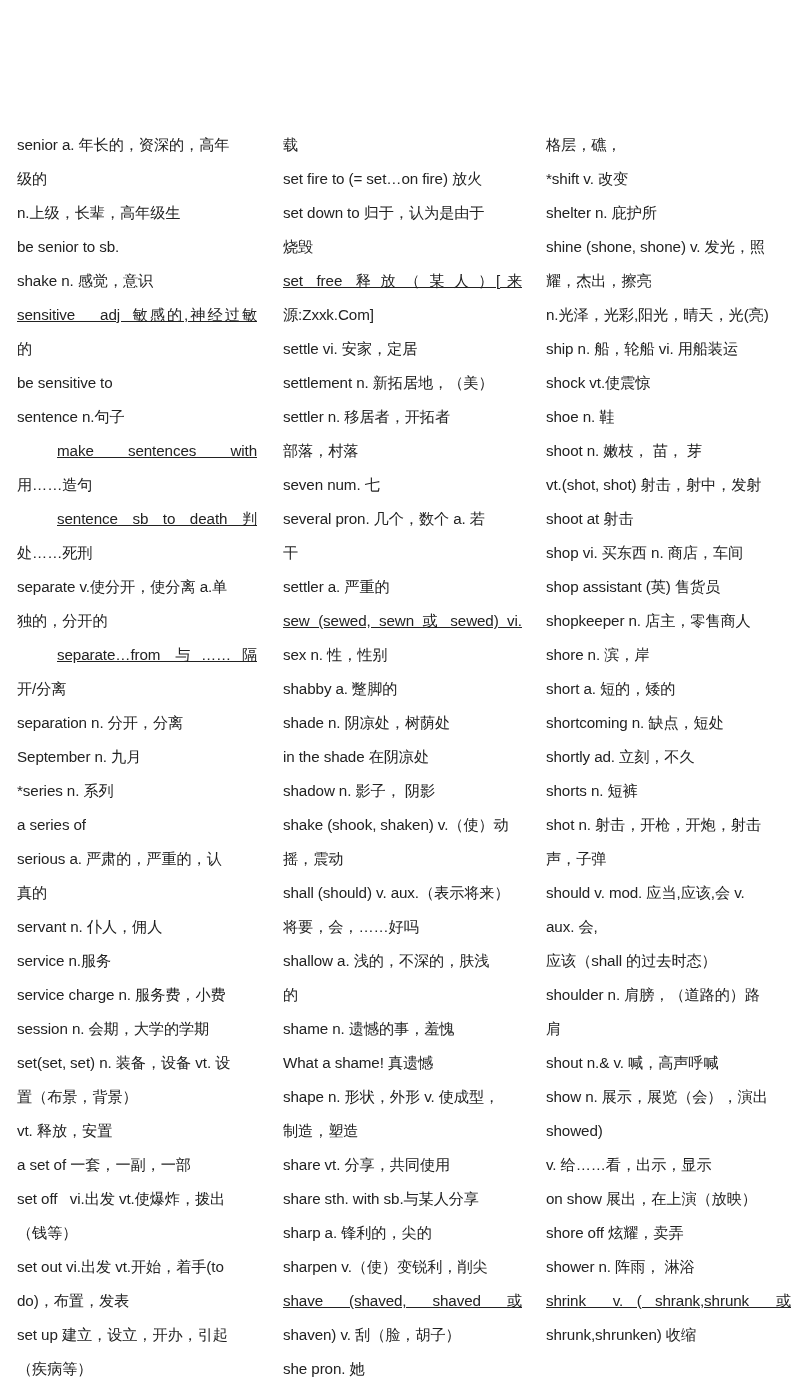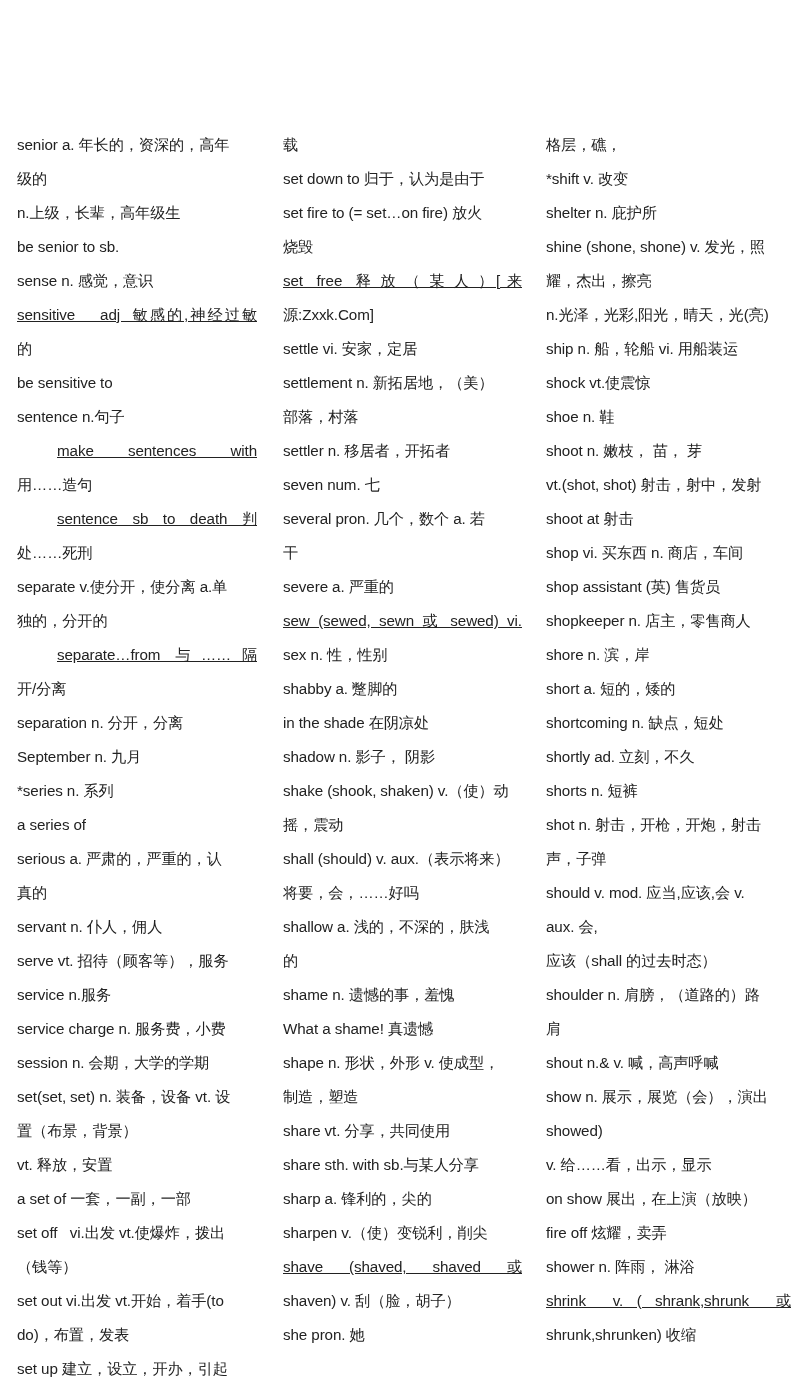--- a/index.html
+++ b/index.html
@@ -61,73 +61,73 @@
 </head>
 <body>
 
 <div id="page">
   <div id="columns">
     <div class="column col-1">
         <div class="entry">senior a. 年长的，资深的，高年</div>
         <div class="entry">级的</div>
         <div class="entry">n.上级，长辈，高年级生</div>
         <div class="entry">be senior to sb.</div>
-        <div class="entry">sense n. 感觉，意识</div>
+        <div class="entry">shake n. 感觉，意识</div>
         <div class="entry just">sensitive    adj  敏感的,神经过敏</div>
         <div class="entry">的</div>
         <div class="entry">be sensitive to</div>
         <div class="entry">sentence n.句子</div>
         <div class="entry just indent">make    sentences    with</div>
         <div class="entry">用……造句</div>
         <div class="entry just indent">sentence  sb  to  death  判</div>
         <div class="entry">处……死刑</div>
         <div class="entry">separate v.使分开，使分离 a.单</div>
         <div class="entry">独的，分开的</div>
         <div class="entry just indent">separate…from 与……隔</div>
         <div class="entry">开/分离</div>
         <div class="entry">separation n. 分开，分离</div>
         <div class="entry">September n. 九月</div>
         <div class="entry">*series n. 系列</div>
         <div class="entry">a series of</div>
         <div class="entry">serious a. 严肃的，严重的，认</div>
         <div class="entry">真的</div>
         <div class="entry">servant n. 仆人，佣人</div>
-        <div class="entry">serve vt. 招待（顾客等），服务</div>
         <div class="entry">service n.服务</div>
         <div class="entry">service charge n. 服务费，小费</div>
         <div class="entry">session n. 会期，大学的学期</div>
         <div class="entry">set(set, set) n. 装备，设备 vt. 设</div>
         <div class="entry">置（布景，背景）</div>
         <div class="entry">vt. 释放，安置</div>
         <div class="entry">a set of 一套，一副，一部</div>
         <div class="entry">set off   vi.出发 vt.使爆炸，拨出</div>
         <div class="entry">（钱等）</div>
         <div class="entry">set out vi.出发 vt.开始，着手(to</div>
         <div class="entry">do)，布置，发表</div>
         <div class="entry">set up 建立，设立，开办，引起</div>
         <div class="entry">（疾病等）</div>
       </div>
     <div class="column col-2">
         <div class="entry">载</div>
+        <div class="entry">set fire to (= set…on fire) 放火</div>
         <div class="entry">set down to 归于，认为是由于</div>
-        <div class="entry">set fire to (= set…on fire) 放火</div>
         <div class="entry">烧毁</div>
         <div class="entry just">set  free  释 放 （ 某 人 ）[ 来</div>
         <div class="entry">源:Zxxk.Com]</div>
         <div class="entry">settle vi. 安家，定居</div>
         <div class="entry">settlement n. 新拓居地，（美）</div>
+        <div class="entry">settler n. 移居者，开拓者</div>
         <div class="entry">部落，村落</div>
-        <div class="entry">settler n. 移居者，开拓者</div>
         <div class="entry">seven num. 七</div>
         <div class="entry">several pron. 几个，数个 a. 若</div>
         <div class="entry">干</div>
-        <div class="entry">severe a. 严重的</div>
+        <div class="entry">settler a. 严重的</div>
         <div class="entry just">sew (sewed, sewn 或 sewed) vi.</div>
         <div class="entry">sex n. 性，性别</div>
         <div class="entry">shabby a. 蹩脚的</div>
+        <div class="entry">shade n. 阴凉处，树荫处</div>
         <div class="entry">in the shade 在阴凉处</div>
         <div class="entry">shadow n. 影子， 阴影</div>
         <div class="entry">shake (shook, shaken) v.（使）动</div>
         <div class="entry">摇，震动</div>
         <div class="entry">shall (should) v. aux.（表示将来）</div>
         <div class="entry">将要，会，……好吗</div>
         <div class="entry">shallow a. 浅的，不深的，肤浅</div>
         <div class="entry">的</div>
         <div class="entry">shame n. 遗憾的事，羞愧</div>
         <div class="entry">What a shame! 真遗憾</div>
@@ -167,19 +167,19 @@
         <div class="entry">should v. mod. 应当,应该,会 v.</div>
         <div class="entry">aux. 会,</div>
         <div class="entry">应该（shall 的过去时态）</div>
         <div class="entry">shoulder n. 肩膀，（道路的）路</div>
         <div class="entry">肩</div>
         <div class="entry">shout n.&amp; v. 喊，高声呼喊</div>
         <div class="entry">show n. 展示，展览（会），演出</div>
         <div class="entry">showed)</div>
         <div class="entry">v. 给……看，出示，显示</div>
         <div class="entry">on show 展出，在上演（放映）</div>
-        <div class="entry">fire off 炫耀，卖弄</div>
+        <div class="entry">shore off 炫耀，卖弄</div>
         <div class="entry">shower n. 阵雨， 淋浴</div>
         <div class="entry just">shrink  v. ( shrank,shrunk  或</div>
         <div class="entry">shrunk,shrunken) 收缩</div>
       </div>
   </div>
 </div>
 
 </body></html>

